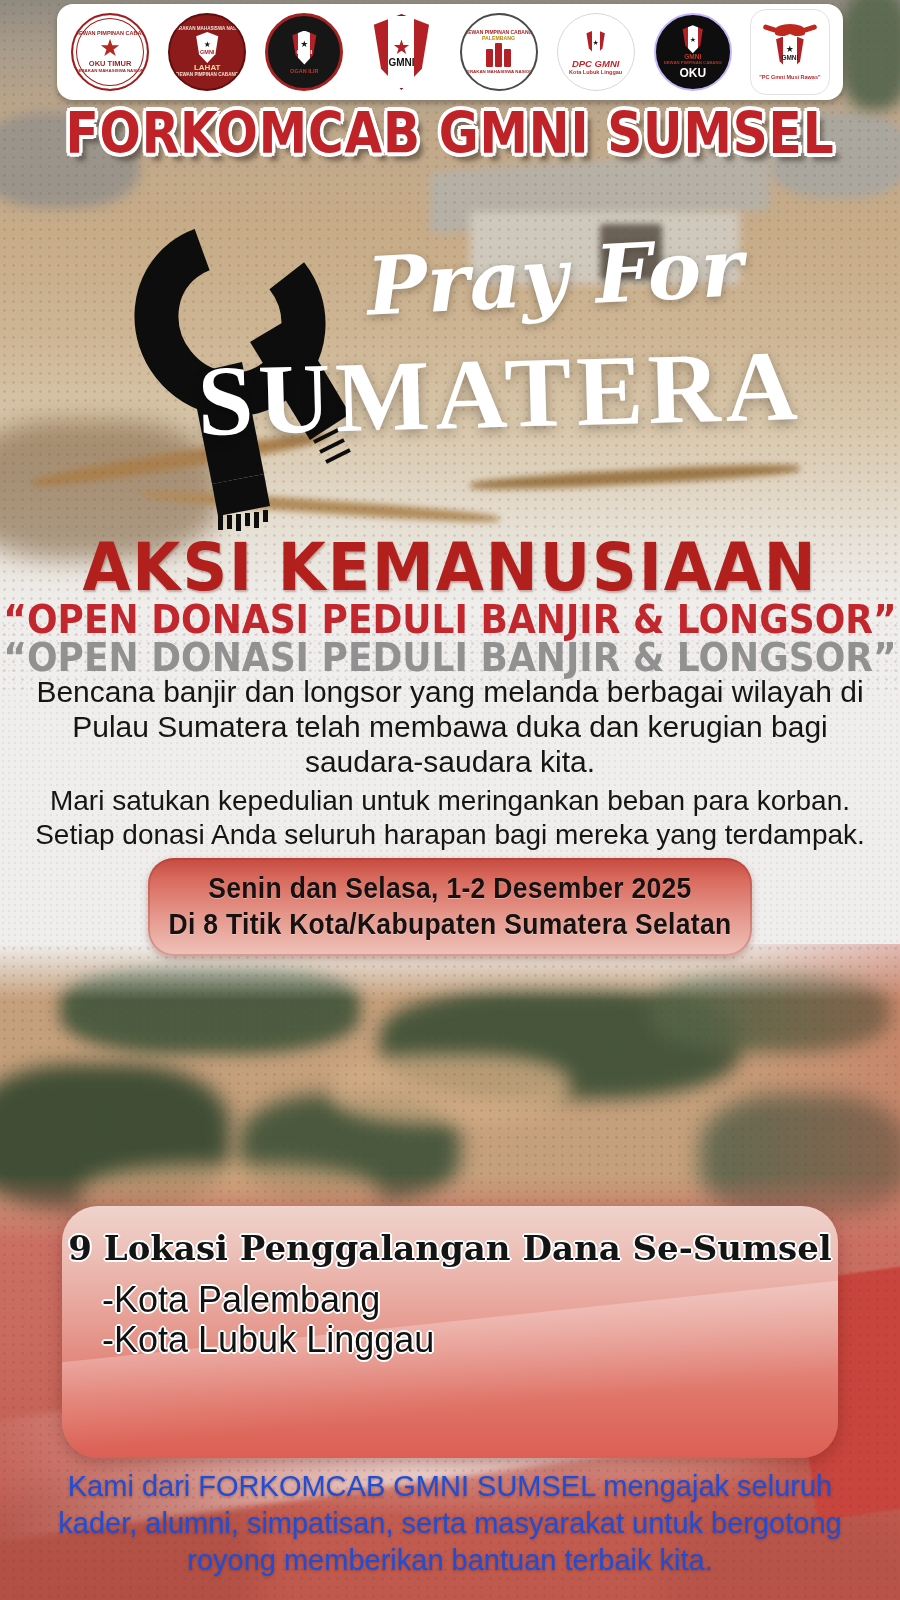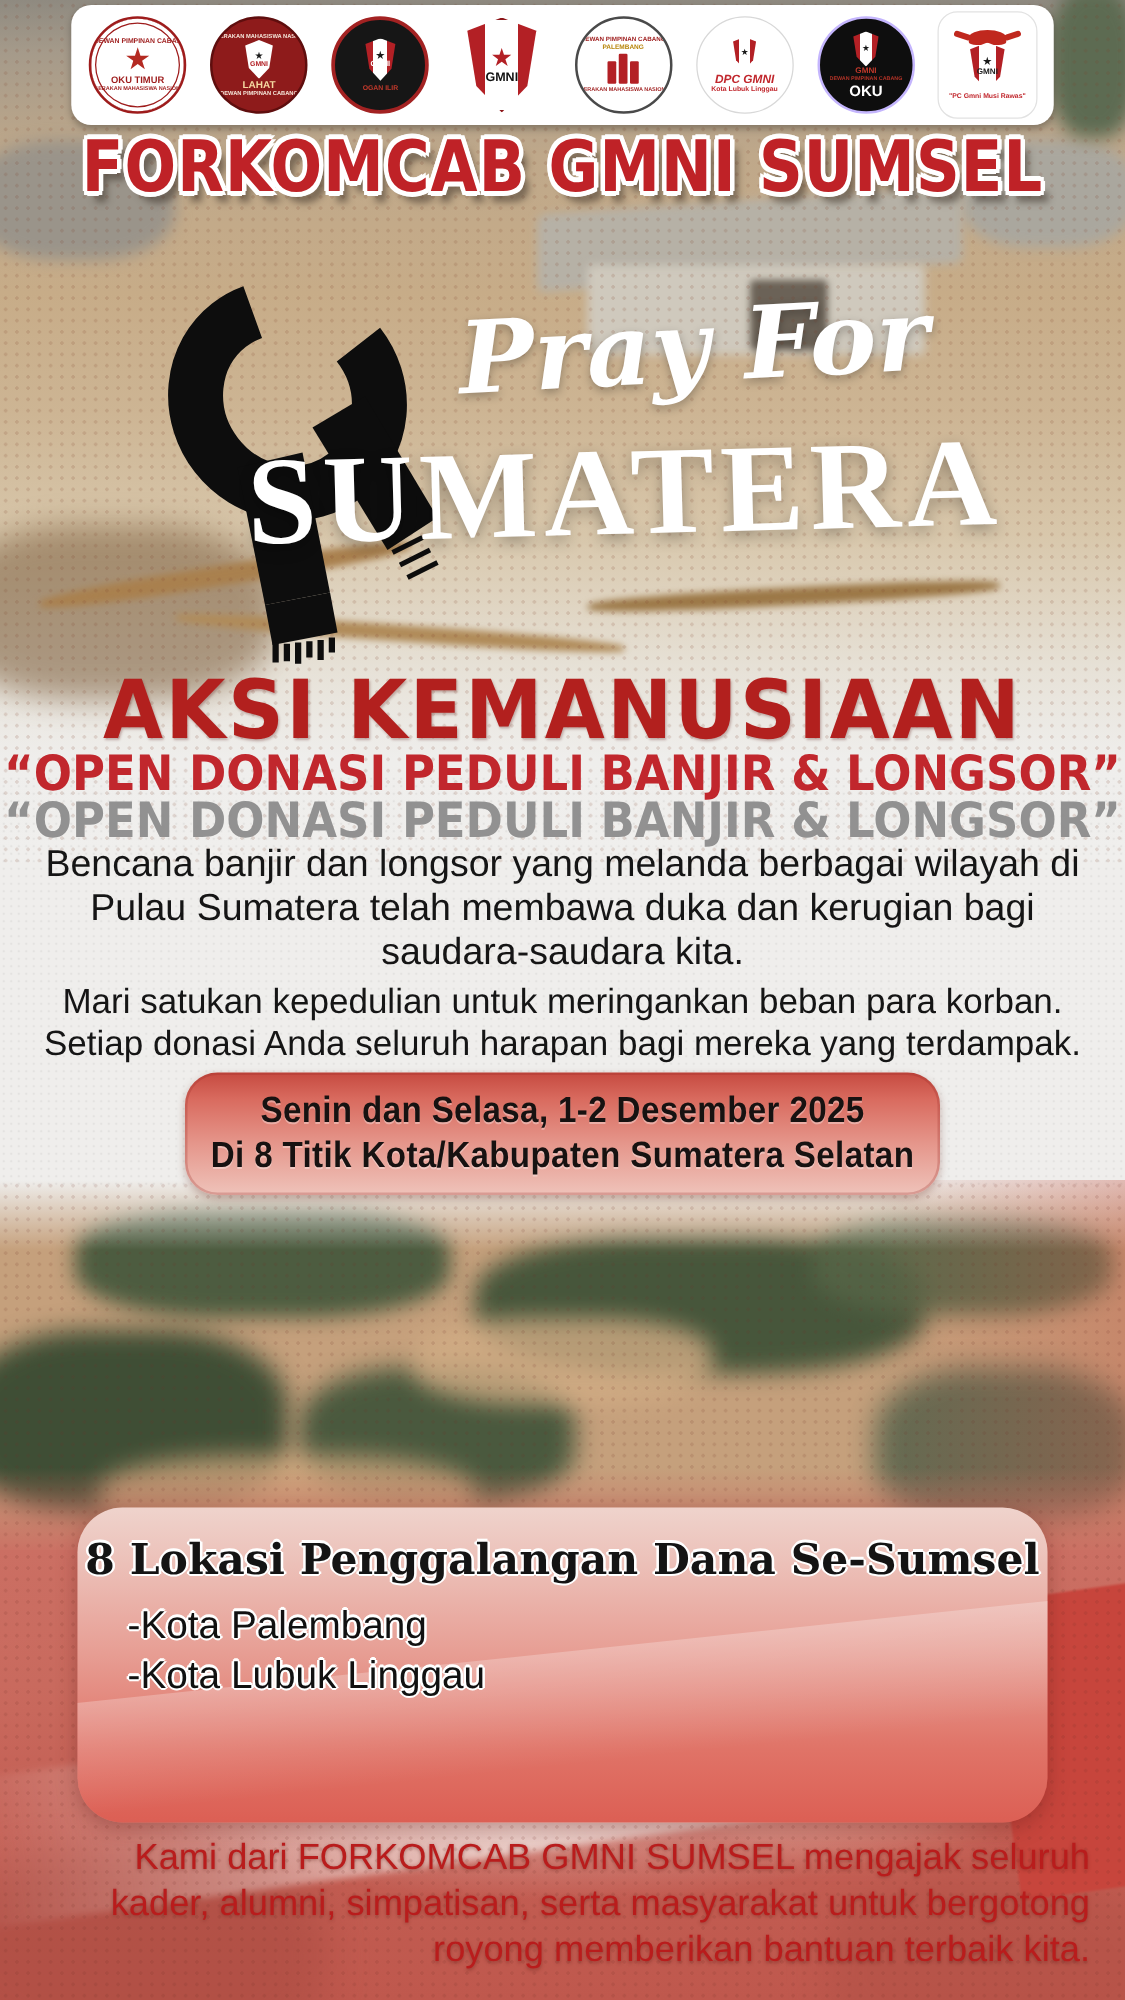--- a/index.html
+++ b/index.html
@@ -160,25 +160,25 @@
   .panel { left:62px; top:1206px; width:776px; height:252px; z-index:2; border-radius:36px; overflow:hidden;
     background:linear-gradient(180deg,#efd3cc 0%,#ecc0b8 18%,#e79e94 46%,#e07468 76%,#dc5f54 100%);
     box-shadow:0 5px 16px rgba(100,30,25,.35); }
   .panel::after { content:""; position:absolute; left:-10%; top:46%; width:120%; height:60%;
     background:linear-gradient(180deg,rgba(255,255,255,.25),rgba(255,255,255,0) 60%); transform:rotate(-6deg); pointer-events:none; }
   .panel-title { margin-top:22px; text-align:center; font-family:"DejaVu Serif", serif; font-weight:bold;
     font-size:34px; color:#141414;
     text-shadow:-2px 0 #fff,2px 0 #fff,0 -2px #fff,0 2px #fff,-1px -1px #fff,1px 1px #fff,1px -1px #fff,-1px 1px #fff; }
   .loc-cols { display:flex; padding:12px 30px 0 40px; position:relative; z-index:1; }
   .loc-col { flex:1; list-style:none; }
-  .loc-col li { font-size:31px; line-height:40px; color:#111;
+  .loc-col li { font-size:36px; line-height:40px; color:#111;
     text-shadow:-2px 0 #fff,2px 0 #fff,0 -2px #fff,0 2px #fff,-1px -1px #fff,1px 1px #fff,1px -1px #fff,-1px 1px #fff; }
 
-  .closing { left:28px; top:1468px; width:844px; z-index:2; text-align:right;
-    font-size:29px; line-height:37px; color:#b91c1c; text-shadow:0 1px 3px rgba(100,30,25,.45); }
+  .closing { left:28px; top:1468px; width:844px; z-index:2; text-align:center;
+    font-size:29px; line-height:37px; color:#1d4ed8; text-shadow:0 1px 3px rgba(100,30,25,.45); }
 </style>
 </head>
 <body>
 
 <div class="poster">
 
   <div class="abs bg-top">
     <div class="blob house3"></div>
     <div class="blob house2"></div>
     <div class="blob roof1"></div>
@@ -326,21 +326,21 @@
   <div class="abs quote quote-gray">“OPEN DONASI PEDULI BANJIR &amp; LONGSOR”</div>
   <div class="abs p-intro">Bencana banjir dan longsor yang melanda berbagai wilayah di Pulau Sumatera telah membawa duka dan kerugian bagi saudara-saudara kita.</div>
   <div class="abs p-appeal">Mari satukan kepedulian untuk meringankan beban para korban. Setiap donasi Anda seluruh harapan bagi mereka yang terdampak.</div>
 
   <div class="abs badge">
     <div class="line">Senin dan Selasa, 1-2 Desember 2025</div>
     <div class="line">Di 8 Titik Kota/Kabupaten Sumatera Selatan</div>
   </div>
 
   <div class="abs panel">
-    <div class="panel-title">8 Lokasi Penggalangan Dana Se-Sumsel</div>
+    <div class="panel-title">9 Lokasi Penggalangan Dana Se-Sumsel</div>
     <div class="loc-cols">
       <ul class="loc-col">
         <li>-Kota Palembang</li>
         <li>-Kota Lubuk Linggau</li>
       </ul>
     </div>
   </div>
 
   <div class="abs closing">Kami dari FORKOMCAB GMNI SUMSEL mengajak seluruh kader, alumni, simpatisan, serta masyarakat untuk bergotong royong memberikan bantuan terbaik kita.</div>
 

